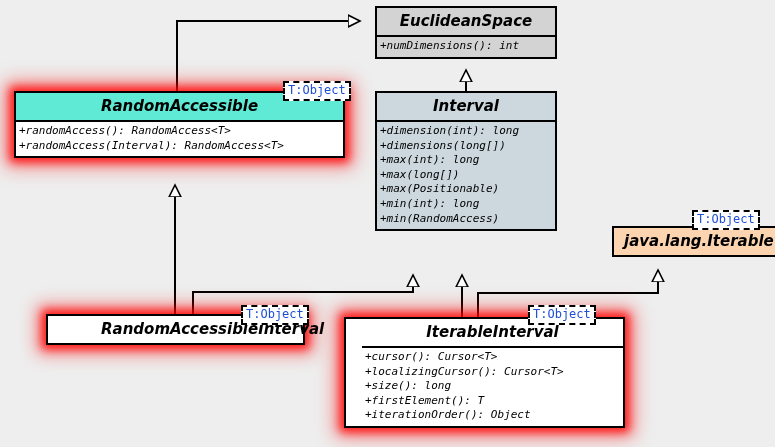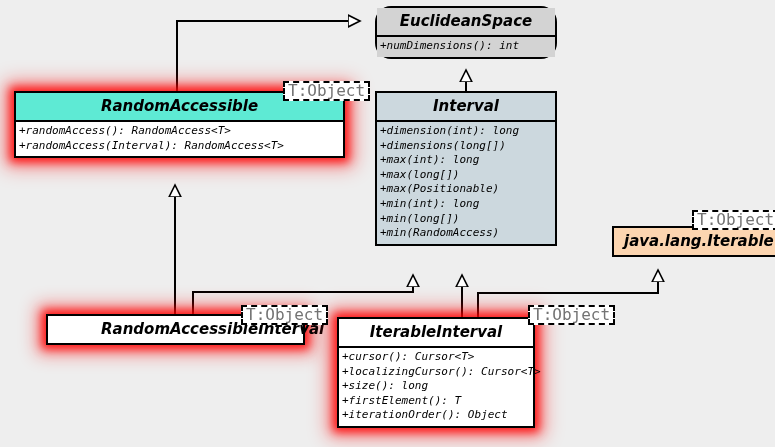--- a/index.html
+++ b/index.html
@@ -57,47 +57,47 @@
     font-size: 11px;
     line-height: 14.6px;
     color: #000000;
     white-space: nowrap;
   }
   .tparam {
     position: absolute;
     background: #ffffff;
     border: 2px dashed #000000;
     font-family: "DejaVu Sans Mono", monospace;
-    font-size: 16px;
+    font-size: 12px;
     line-height: 13px;
-    color: #737373;
+    color: #1d4ed8;
     padding: 1px 3px 2px 3px;
     white-space: nowrap;
     z-index: 9;
   }
   
-  #cls-euclideanspace { left: 375px; top: 6px; width: 182px; border-radius: 16px; }
+  #cls-euclideanspace { left: 375px; top: 6px; width: 182px; }
   #cls-euclideanspace .uml-header { background: #d3d3d3; }
   #cls-euclideanspace .uml-members { background: #d3d3d3; }
 
   #cls-randomaccessible { left: 14px; top: 91px; width: 331px; }
   #cls-randomaccessible .uml-header { background: #5eead4; }
   #cls-randomaccessible .uml-members { background: #ffffff; }
 
   #cls-interval { left: 375px; top: 91px; width: 182px; }
   #cls-interval .uml-header { background: #ccd8de; }
   #cls-interval .uml-members { background: #ccd8de; }
 
   #cls-iterable { left: 572px; top: 226px; width: 169px; margin-left: 40px; }
   #cls-iterable .uml-header { background: #fcd5b0; }
 
   #cls-randomaccessibleinterval { left: 46px; top: 314px; width: 259px; padding-left: 43px; }
   #cls-randomaccessibleinterval .uml-header { background: #ffffff; }
 
-  #cls-iterableinterval { left: 337px; top: 317px; width: 198px; }
+  #cls-iterableinterval { left: 344px; top: 317px; width: 281px; padding-left: 16px; }
   #cls-iterableinterval .uml-header { background: #ffffff; }
   #cls-iterableinterval .uml-members { background: #ffffff; }
 
   #tp-randomaccessible { left: 283px; top: 81px; }
   #tp-iterable { left: 692px; top: 210px; }
   #tp-randomaccessibleinterval { left: 241px; top: 305px; }
   #tp-iterableinterval { left: 528px; top: 305px; }
 </style>
 </head>
 <body>
@@ -145,21 +145,20 @@
 
   <div class="uml-class" id="cls-interval">
     <div class="uml-header">Interval</div>
     <div class="uml-members">
       <div class="uml-member">+dimension(int): long</div>
       <div class="uml-member">+dimensions(long[])</div>
       <div class="uml-member">+max(int): long</div>
       <div class="uml-member">+max(long[])</div>
       <div class="uml-member">+max(Positionable)</div>
       <div class="uml-member">+min(int): long</div>
-      <div class="uml-member">+min(long[])</div>
       <div class="uml-member">+min(RandomAccess)</div>
     </div>
   </div>
 
   <div class="uml-class" id="cls-iterable">
     <div class="uml-header">java.lang.Iterable</div>
   </div>
   <div class="tparam" id="tp-iterable">T:Object</div>
 
   <div class="uml-class highlight" id="cls-randomaccessibleinterval">

